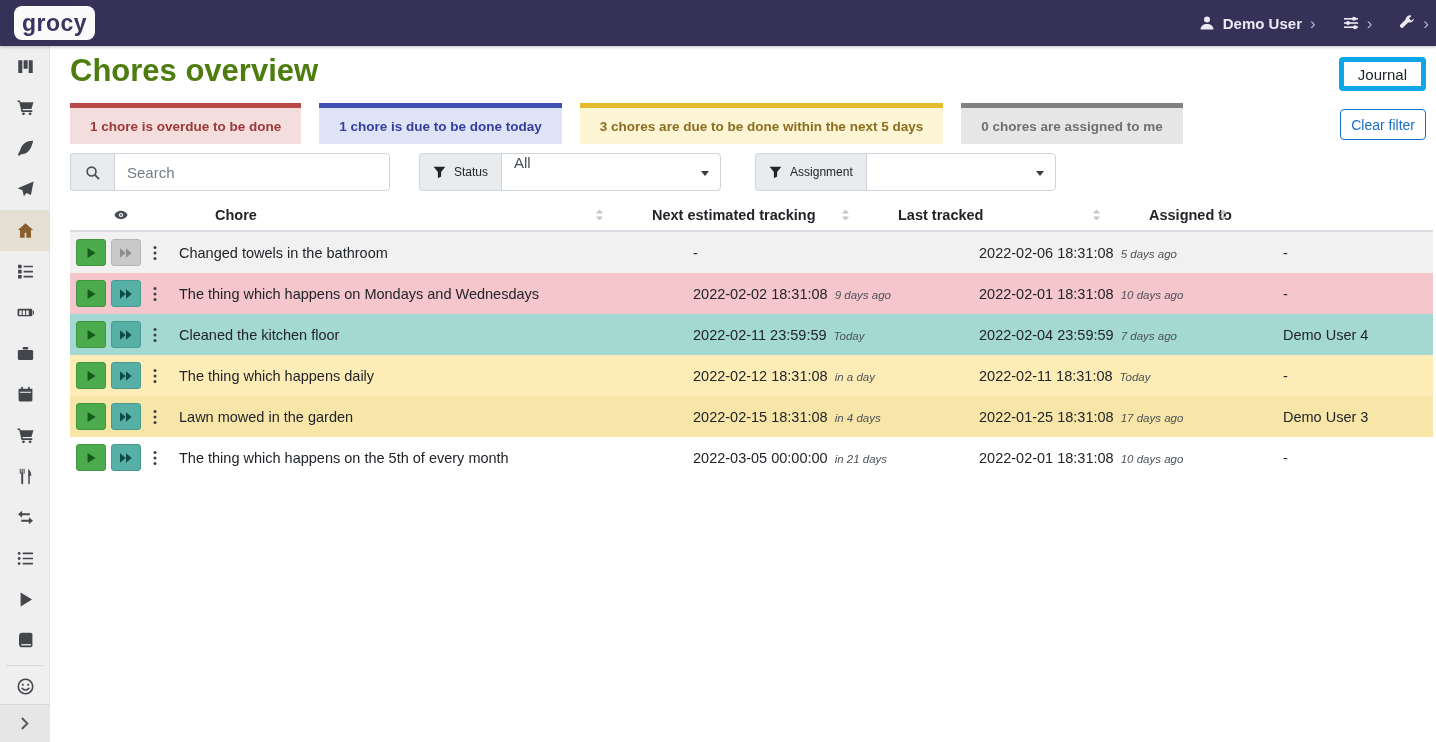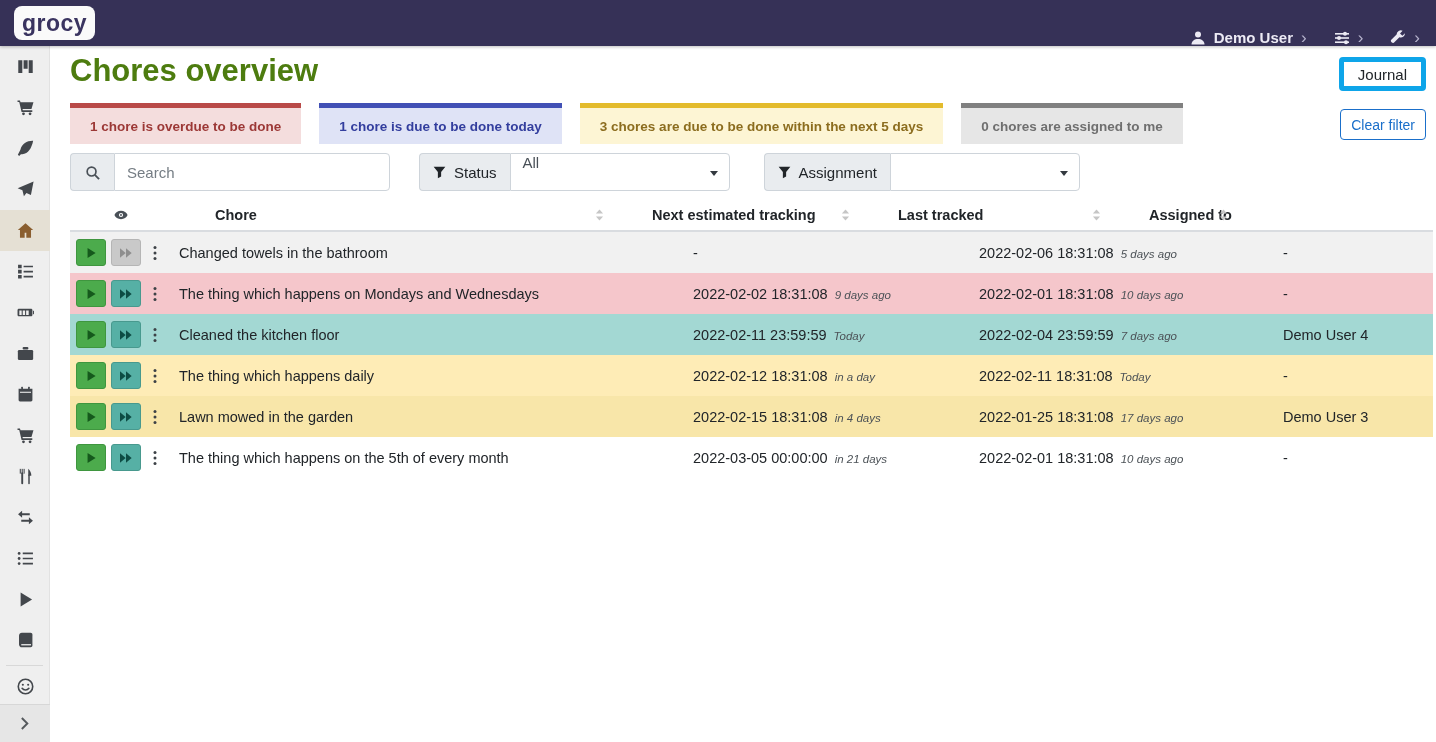--- a/index.html
+++ b/index.html
@@ -21,22 +21,22 @@
     z-index: 5;
   }
   .brand{
     position:absolute; left:14px; top:6px; width:81px; height:34px;
     background:#fafafa; border-radius:8px;
     display:flex; align-items:center; justify-content:center;
     font-size:23px; font-weight:bold; letter-spacing:.5px;
     color:#3a3460; cursor:pointer;
   }
   .tright{
-    position:absolute; right:16px; top:0; height:46px;
-    display:flex; align-items:flex-end; gap:27px; color:#eceaf4;
+    position:absolute; right:7px; top:0; height:46px;
+    display:flex; align-items:center; gap:27px; color:#eceaf4;
   }
   .tmenu{ display:flex; align-items:center; gap:8px; cursor:pointer; }
   .tmenu .tlabel{ font-size:15px; font-weight:bold; }
   .tmenu .chev{ color:#b6b3cd; font-size:17px; line-height:1; }
   .tic{ width:16px; height:16px; }
 
   
   .sidebar{
     position:absolute; left:0; top:46px; width:50px; height:696px;
     background: var(--sidebar-bg, #efefef);
@@ -88,21 +88,21 @@
     background:#e9ecef; border:1px solid #ced4da; border-right:0;
     border-radius:4px 0 0 4px; display:flex; align-items:center; justify-content:center;
     color:#212529;
   }
   .search-addon{ width:44px; color:#495057; }
   .search-input{
     width:276px; height:38px; border:1px solid #ced4da; border-radius:0 4px 4px 0;
     padding:0 12px; font-size:15px; color:#495057; font-family:inherit; outline:none;
   }
   .search-input::placeholder{ color:#757d84; }
-  .faddon{ gap:8px; padding:5px 13px; font-size:15px; }
+  .faddon{ gap:8px; padding:5px 13px; font-size:12px; }
   .fselect{
     position:relative; height:38px; background:#fff; border:1px solid #ced4da;
     border-radius:0 4px 4px 0; display:flex; align-items:flex-start;
     padding:0 26px 16px 12px; font-size:15px; color:#495057; cursor:pointer;
   }
   .caret{
     position:absolute; right:11px; top:17px; width:0; height:0;
     border-left:4.5px solid transparent; border-right:4.5px solid transparent;
     border-top:5px solid #343a40;
   }

